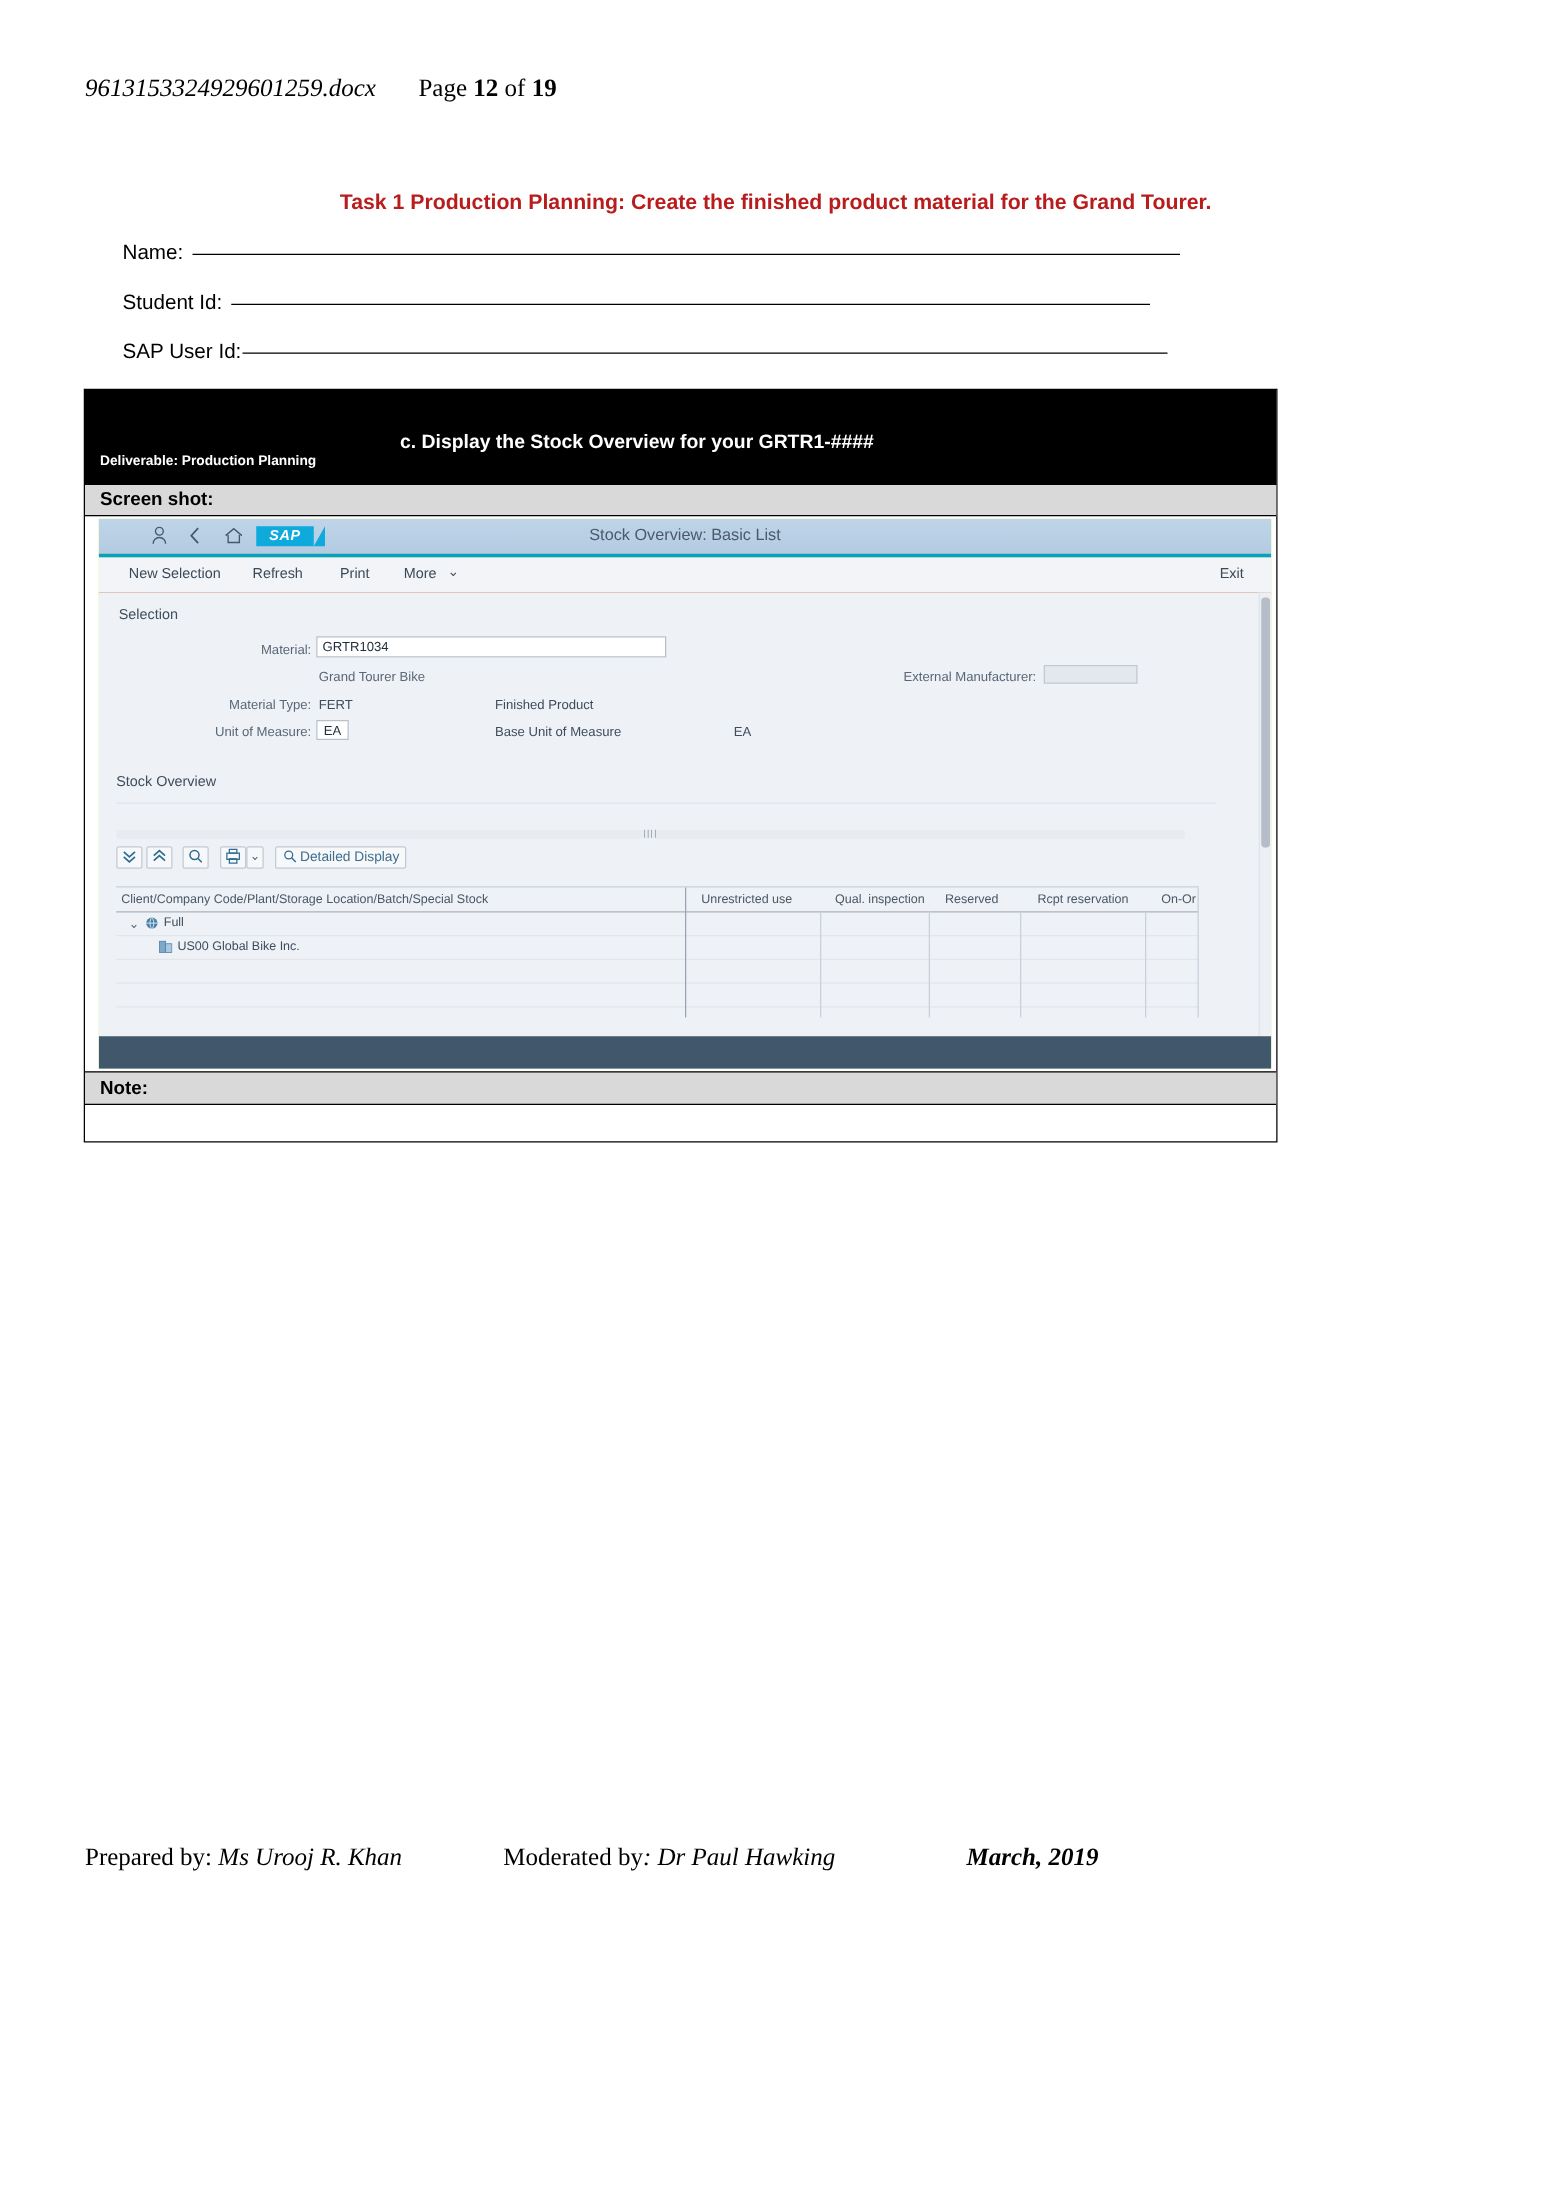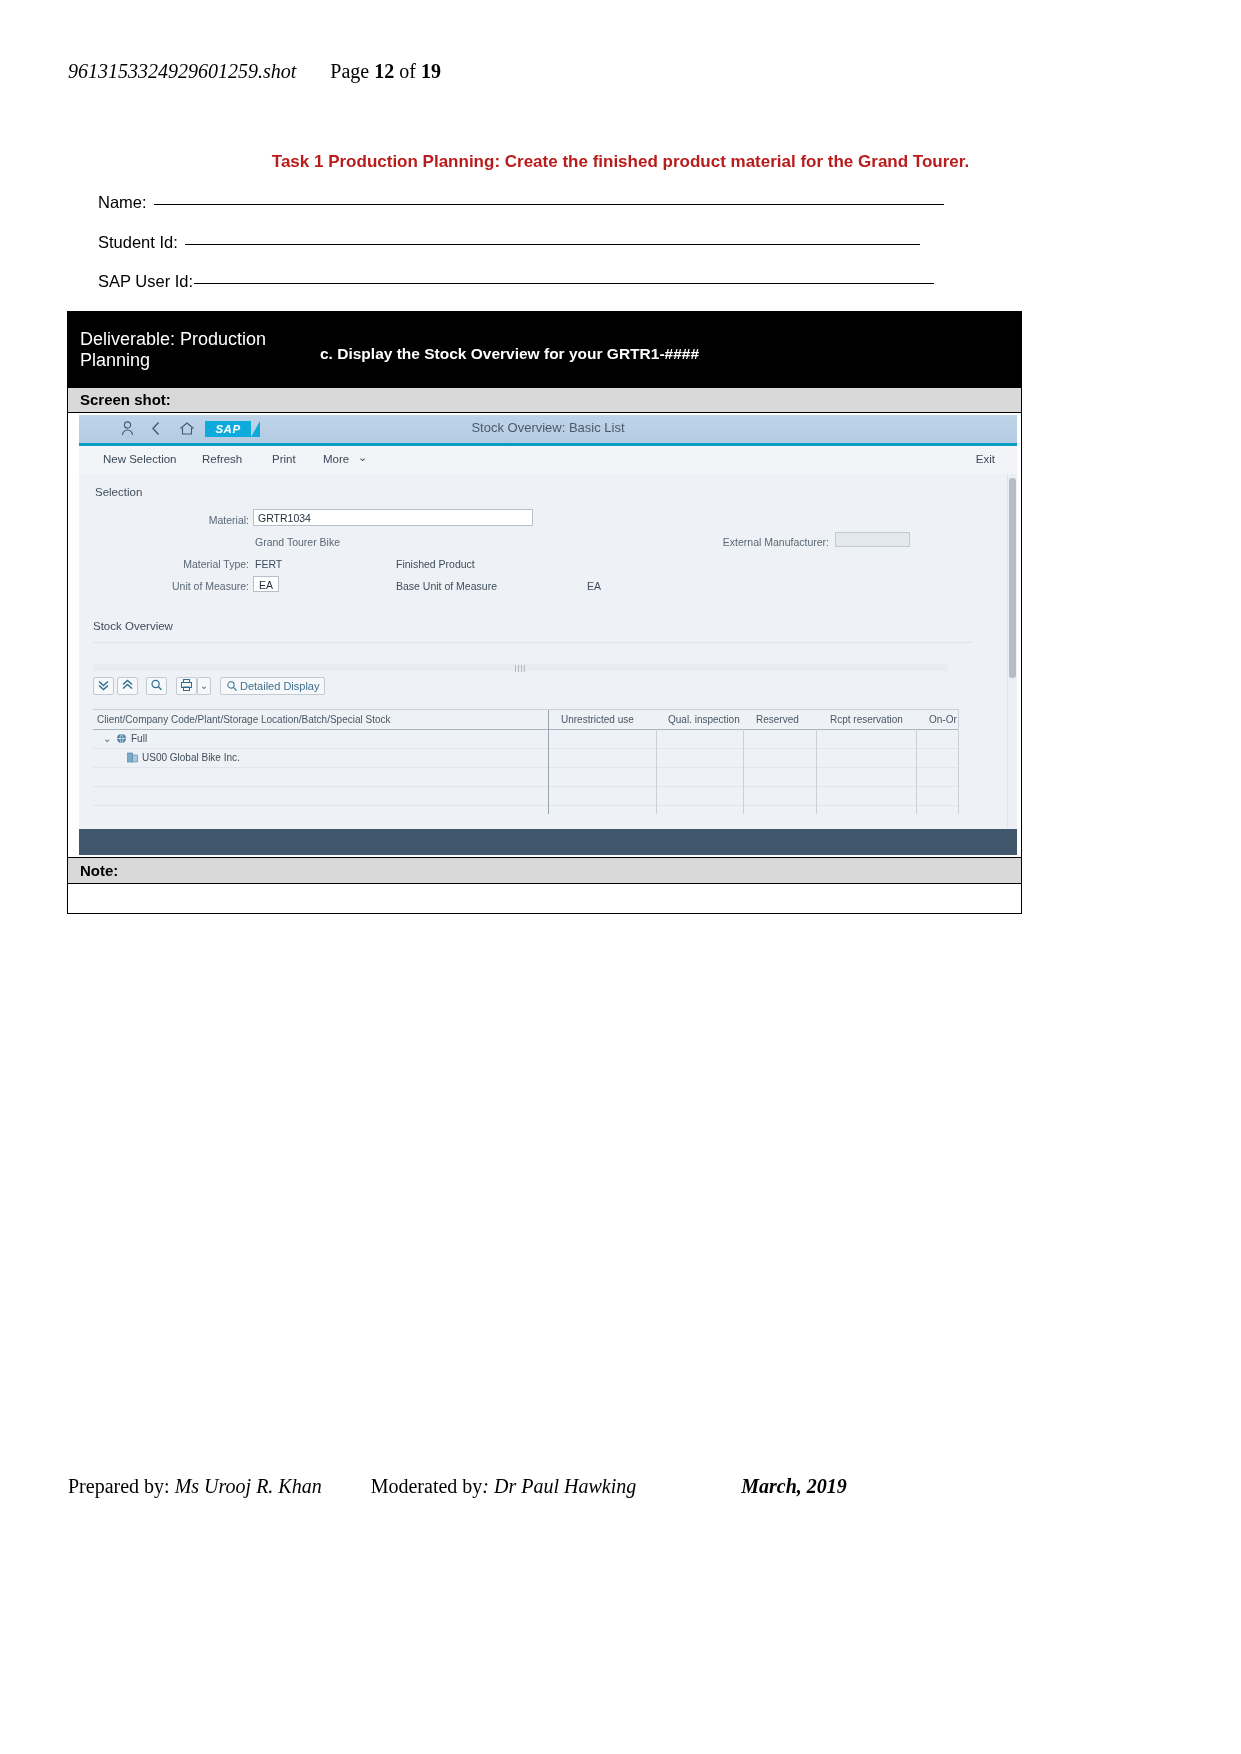--- a/index.html
+++ b/index.html
@@ -49,22 +49,22 @@
   
   .outer-box{
     position:absolute;left:67px;top:311px;width:955px;height:603px;
     border:1px solid #000;box-sizing:border-box;
   }
   .deliv-bar{
     position:absolute;left:0;top:0;width:100%;height:76px;
     background:#000;color:#fff;box-sizing:border-box;
   }
   .deliv-left{
-    position:absolute;left:12px;top:17px;width:230px;
-    font-size:18px;font-weight:normal;line-height:21px;
+    position:absolute;left:12px;top:47px;width:230px;
+    font-size:11px;font-weight:bold;line-height:21px;
   }
   .deliv-right{
     position:absolute;left:252px;top:31px;
     font-size:15.5px;font-weight:bold;line-height:21px;
   }
   .screenshot-bar{
     position:absolute;left:0;top:76px;width:100%;height:25px;
     background:#d9d9d9;border-bottom:1px solid #000;box-sizing:border-box;
   }
   .screenshot-bar span{
@@ -183,30 +183,30 @@
   }
   .note-bar span{position:absolute;left:12px;top:4px;font-size:15px;font-weight:bold;color:#000;}
 
   
   .pagefooter{
     position:absolute;left:68px;top:1475px;width:1100px;
     font-family:"Liberation Serif", serif;font-size:20px;color:#000;
     white-space:nowrap;
   }
   .pagefooter .it{font-style:italic;}
-  .pagefooter .seg2{margin-left:44px;font-family:Liberation Serif, serif;}
+  .pagefooter .seg2{margin-left:76px;font-family:Liberation Serif, serif;}
   .pagefooter .seg3{margin-left:100px;font-style:italic;font-weight:bold;margin-top:16px;}
 </style>
 </head>
 <body>
 
 <div class="page">
 
   <div class="runhead">
-    <span class="fname">9613153324929601259.shot</span><span class="pg"><span>Page</span> <b>12</b> <span>of</span> <b>19</b></span>
+    <span class="fname">9613153324929601259.docx</span><span class="pg"><span>Page</span> <b>12</b> <span>of</span> <b>19</b></span>
   </div>
 
   <div class="task-title">Task 1 Production Planning: Create the finished product material for the Grand Tourer.</div>
 
   <div class="field-row" id="row-name">
     <span class="lbl">Name:</span>
     <span class="rule" style="width:790px;margin-left:7px;"></span>
   </div>
   <div class="field-row" id="row-sapuser">
     <span class="lbl">SAP User Id:</span>

